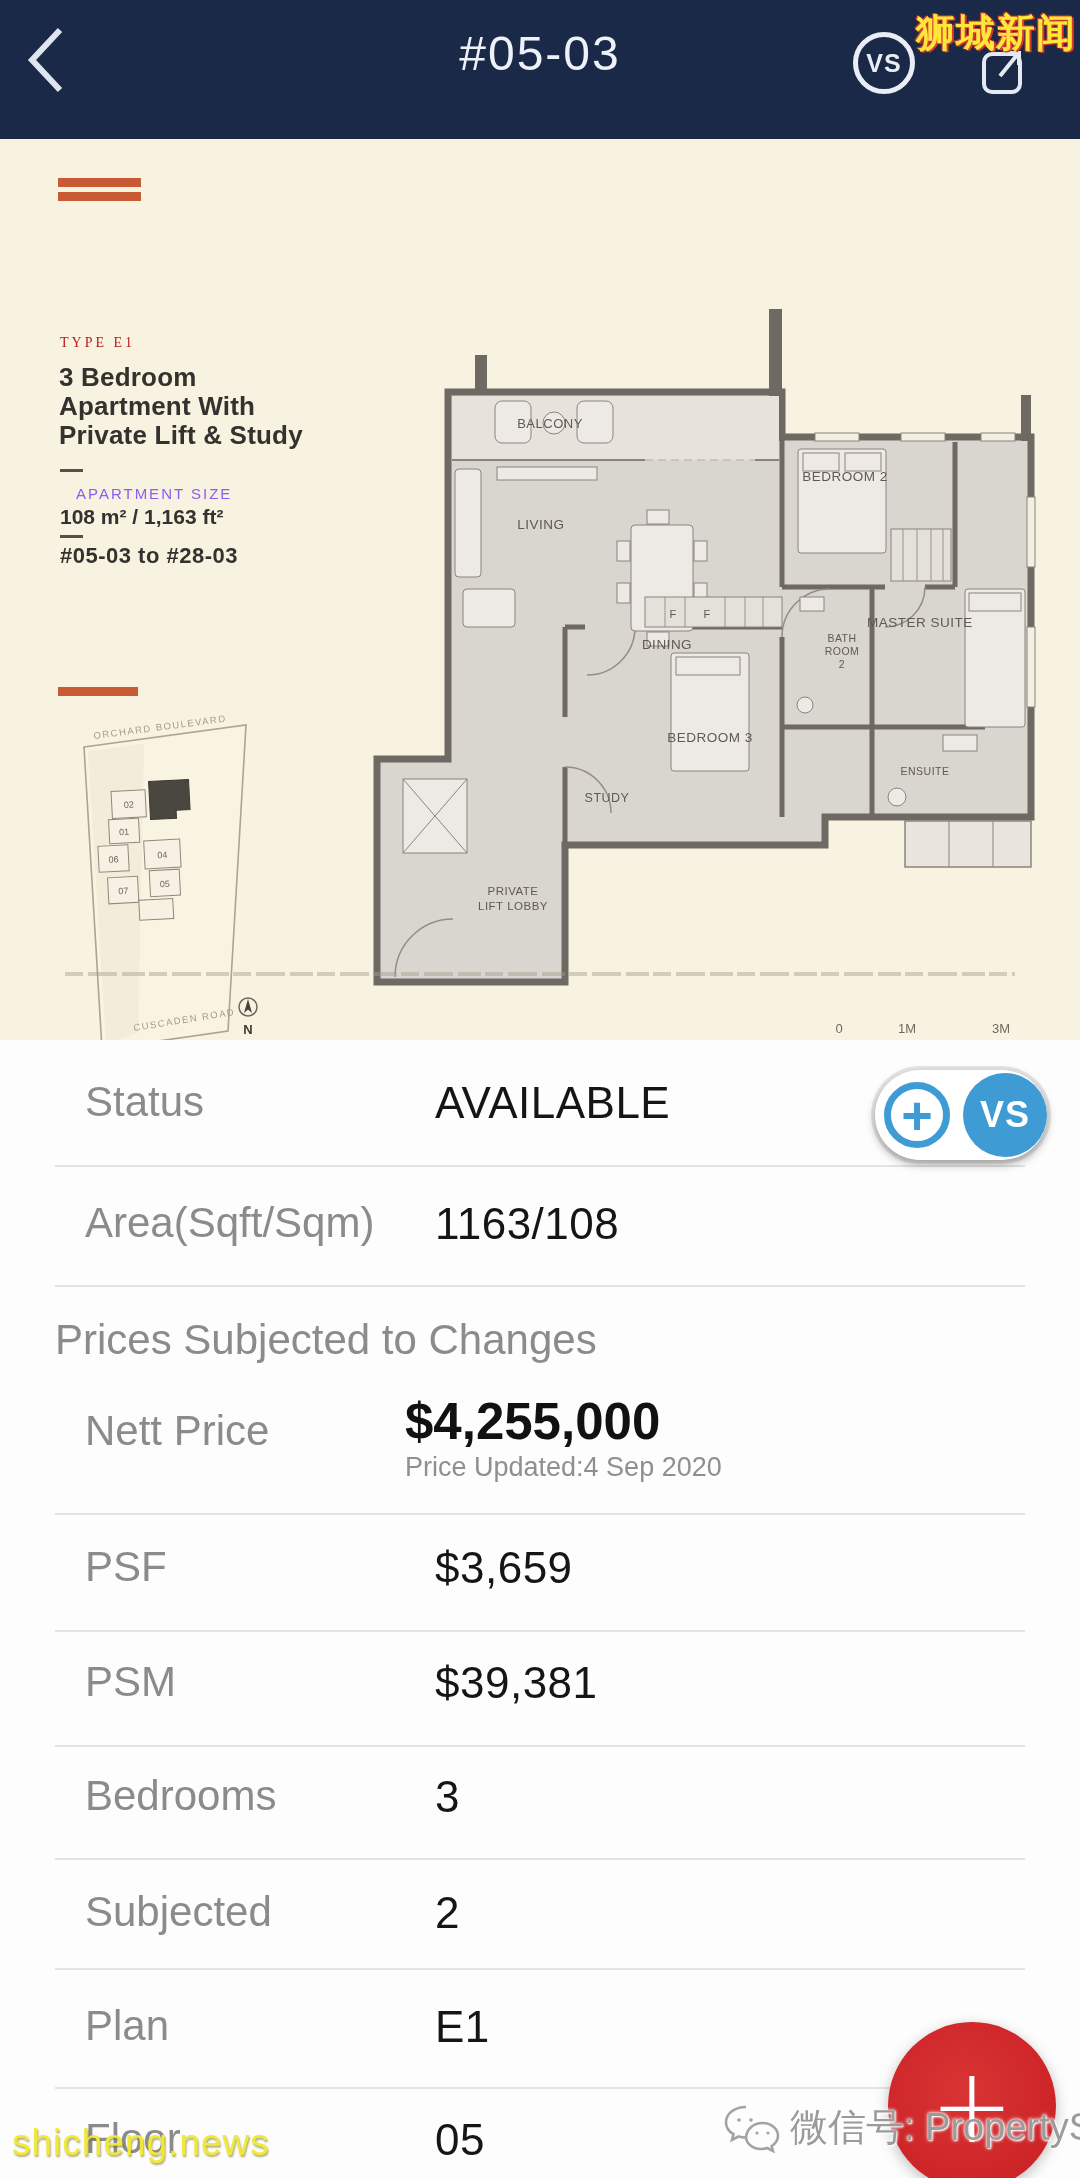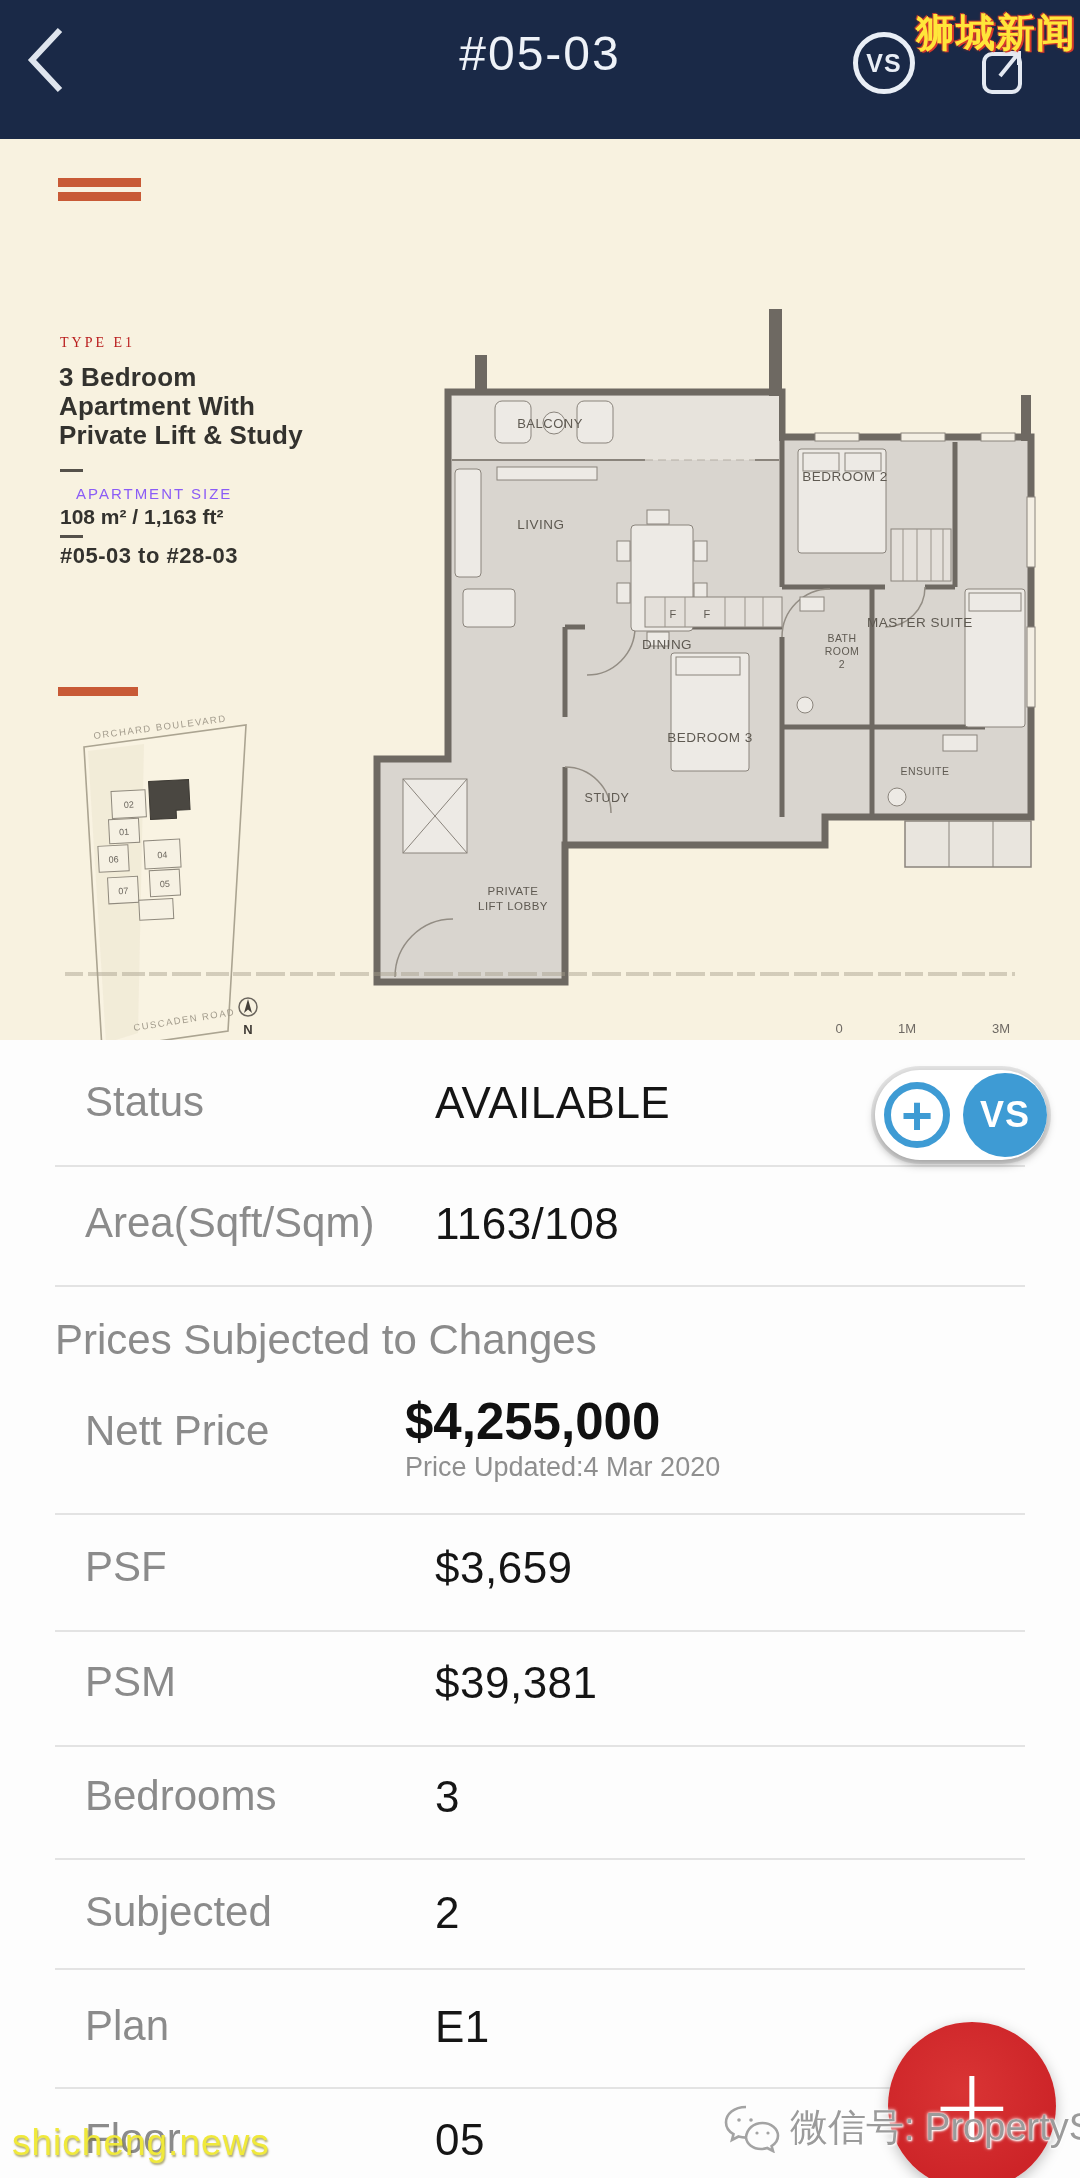--- a/index.html
+++ b/index.html
@@ -297,21 +297,21 @@
       <span class="val">1163/108</span>
     </div>
     <div class="hr" style="top:245px;"></div>
 
     <div class="notice">Prices Subjected to Changes</div>
 
     <div class="row" style="top:367px;">
       <span class="lbl">Nett Price</span>
     </div>
     <div class="nett-value">$4,255,000</div>
-    <div class="nett-note">Price Updated:4 Mar 2020</div>
+    <div class="nett-note">Price Updated:4 Sep 2020</div>
     <div class="hr" style="top:473px;"></div>
 
     <div class="row" style="top:503px;">
       <span class="lbl">PSF</span>
       <span class="val">$3,659</span>
     </div>
     <div class="hr" style="top:590px;"></div>
 
     <div class="row" style="top:618px;">
       <span class="lbl">PSM</span>

